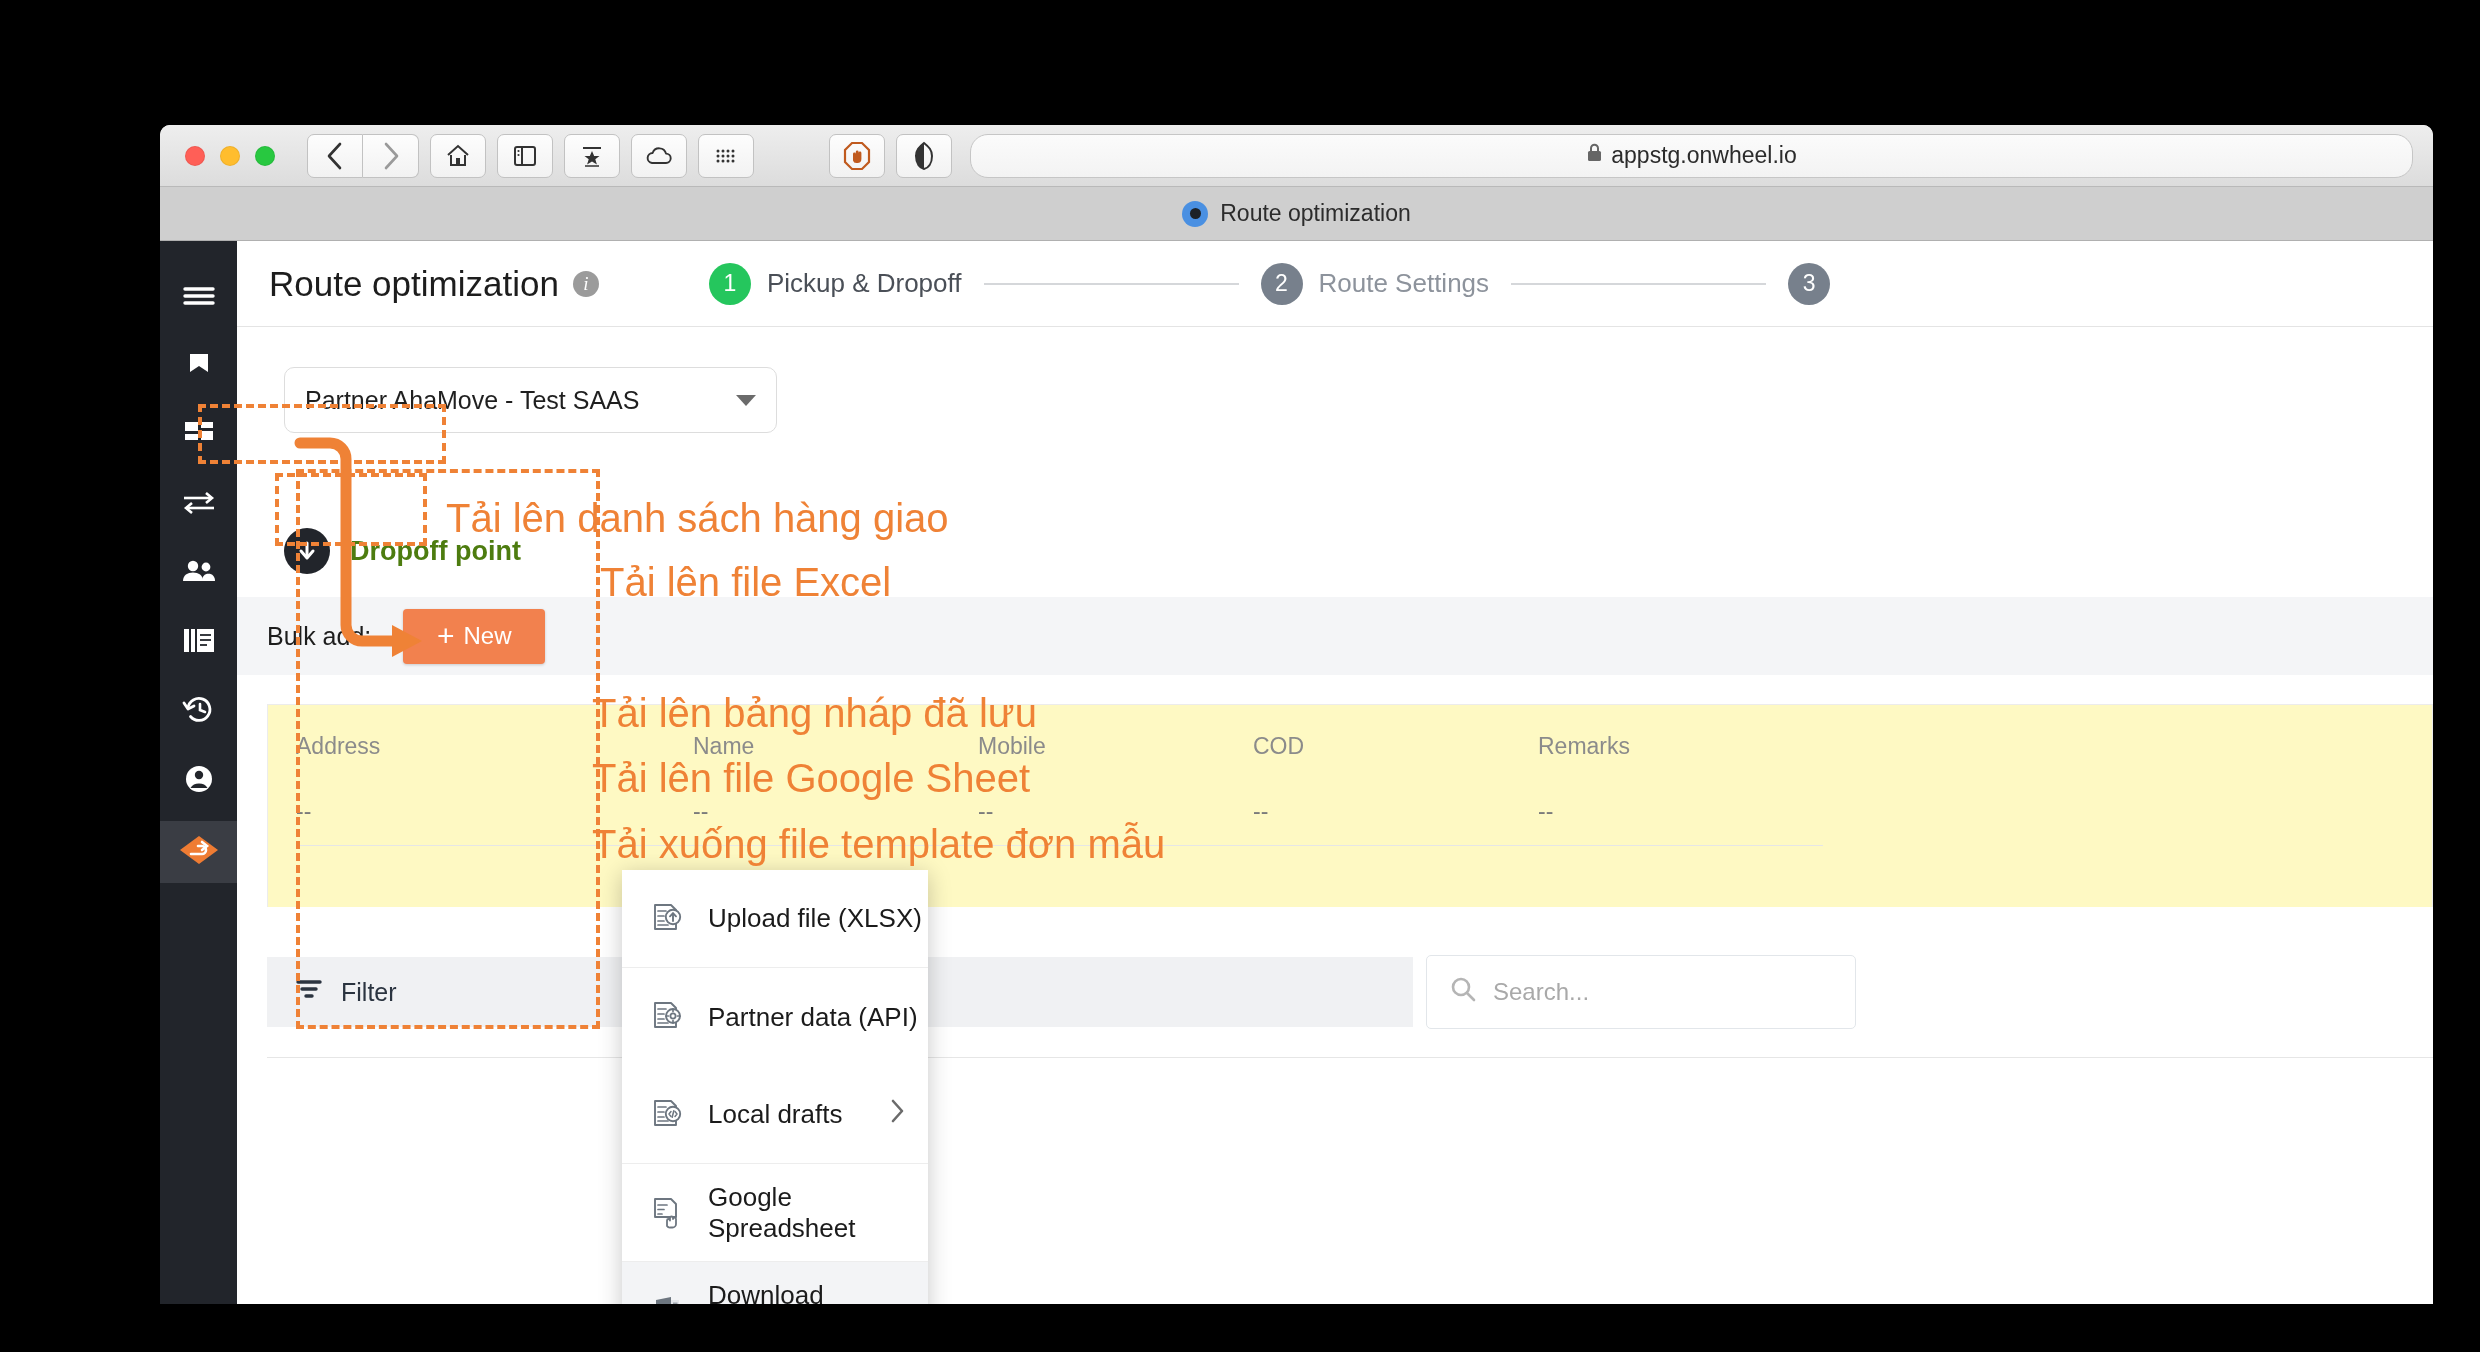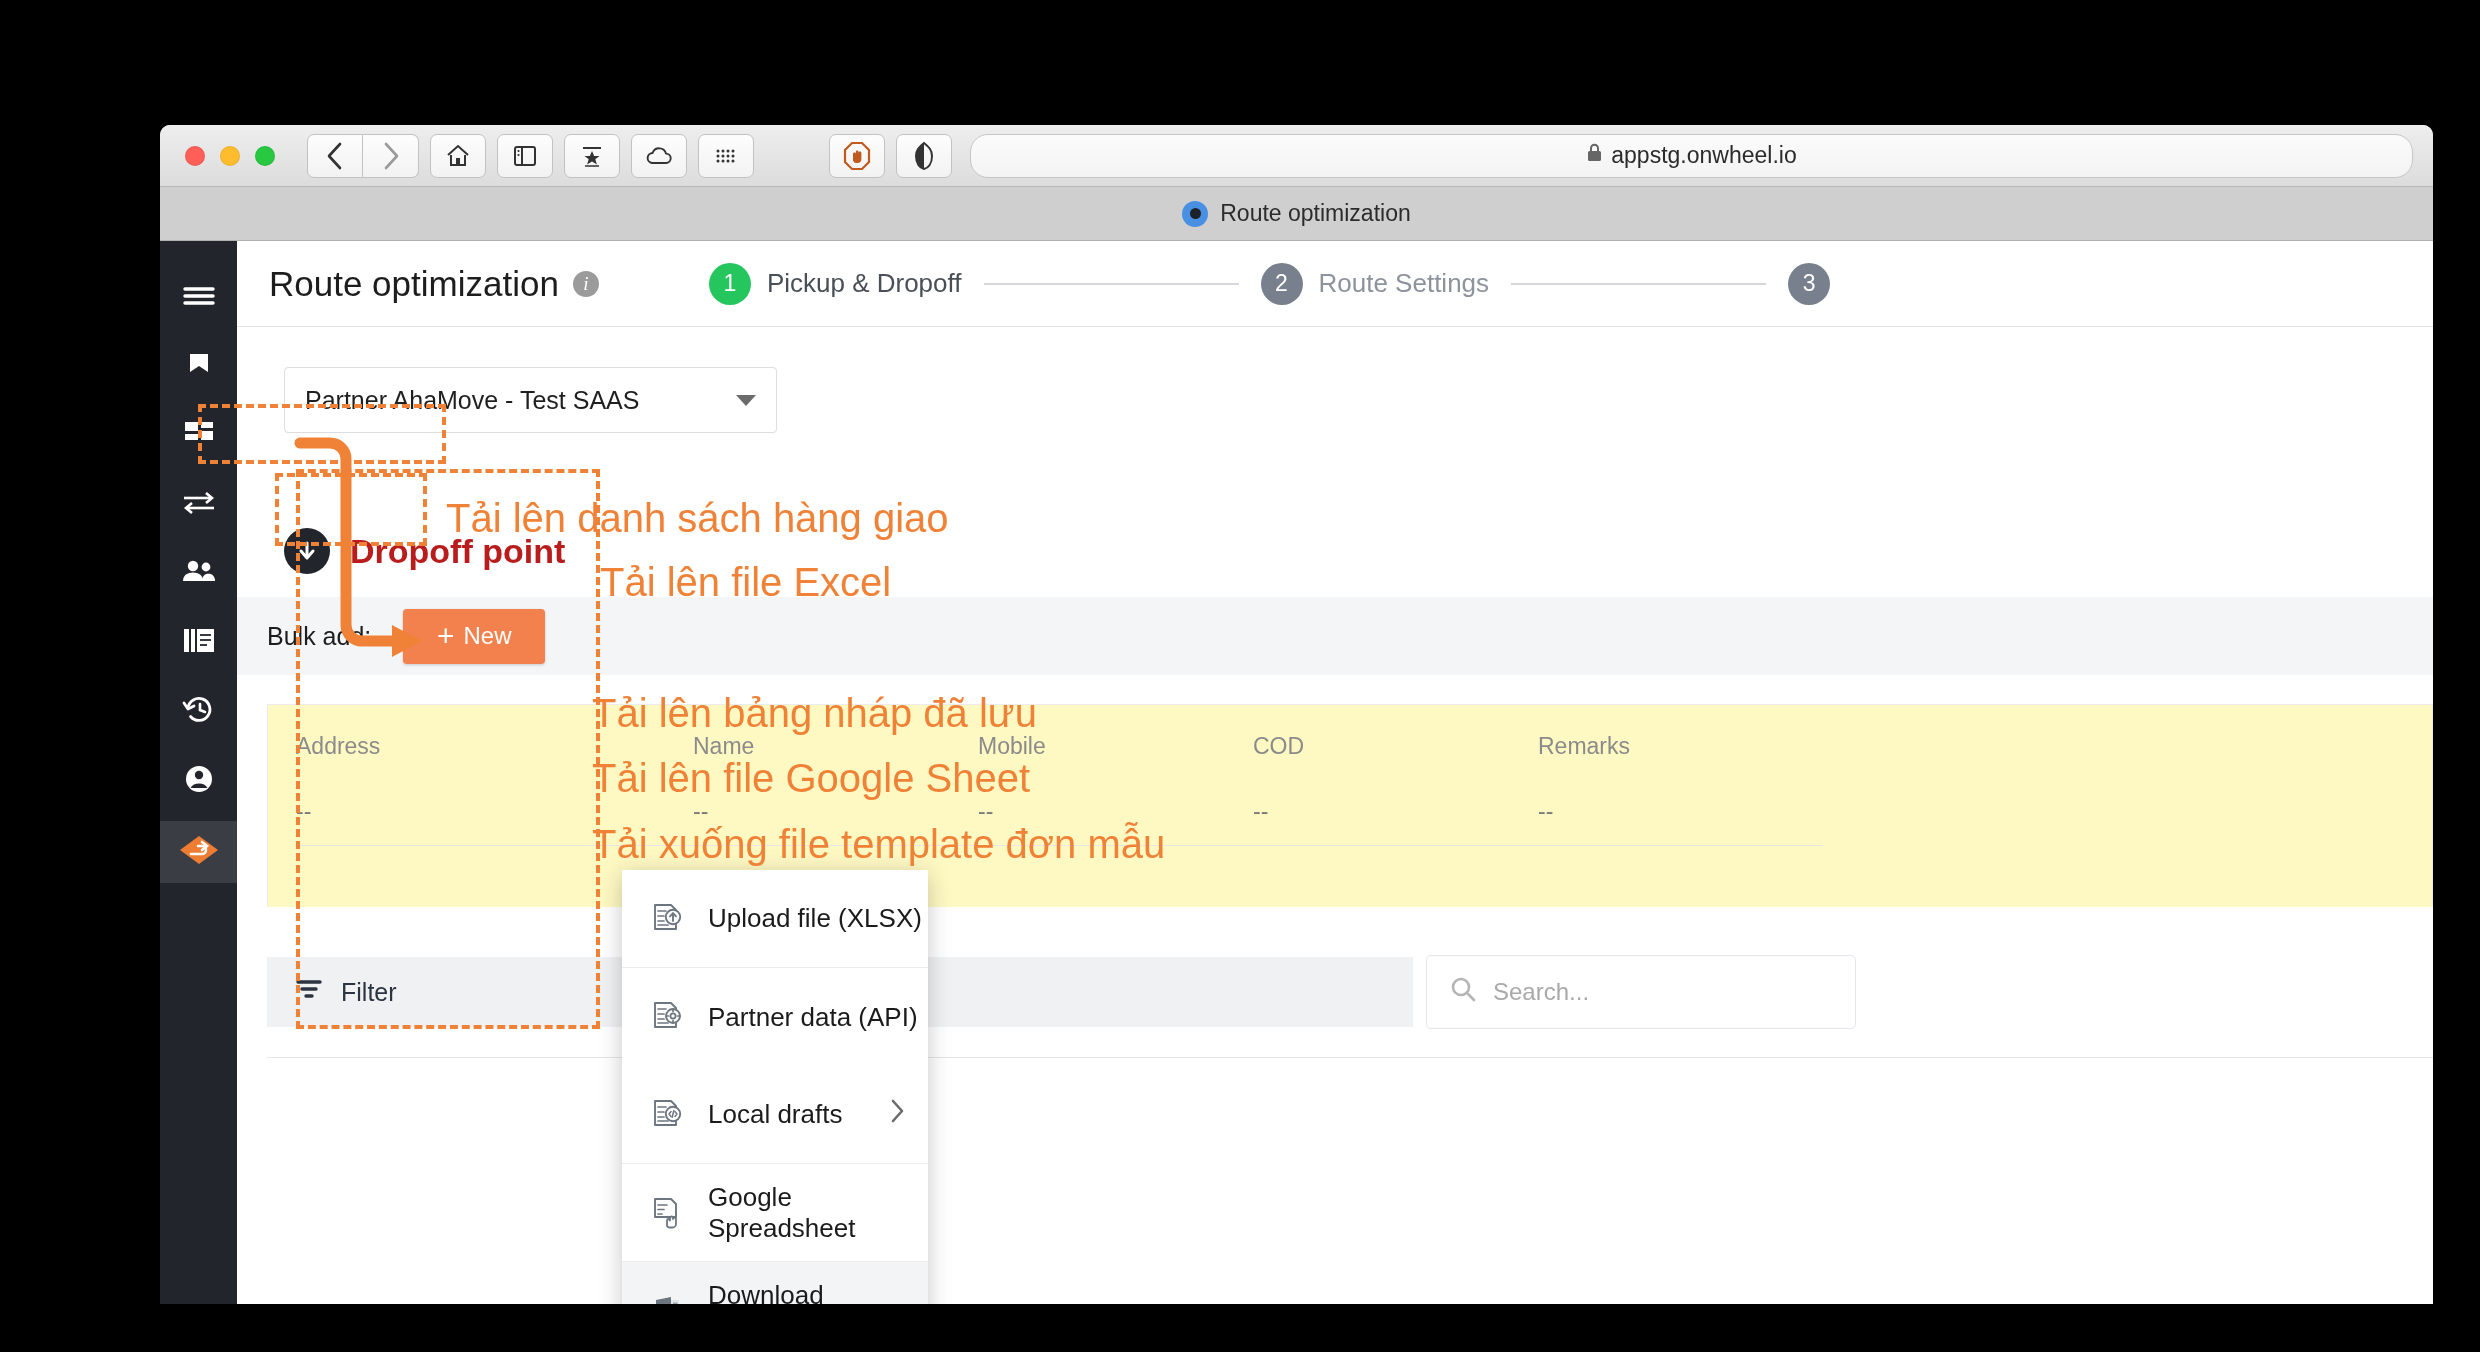--- a/index.html
+++ b/index.html
@@ -111,37 +111,37 @@
   .step .label { font-size: 26px; color: #8d939c; }
   .step.done .label { color: #4a4f57; }
   .connector { width: 255px; height: 2px; background: #d5d7da; margin: 0 22px; }
 
   
   #content { position: relative; }
 
   #partner-select {
     position: absolute; left: 47px; top: 40px;
     width: 493px; height: 66px;
-    border: 1px solid #ddd; border-radius: 4px; background: #fff;
+    border: 1px solid #ddd; border-radius: 10px; background: #fff;
     display: flex; align-items: center; padding: 0 20px;
     font-size: 25px; color: #1f1f1f;
   }
   #partner-select .caret {
     margin-left: auto;
     width: 0; height: 0;
     border-left: 10px solid transparent; border-right: 10px solid transparent;
     border-top: 11px solid #6b6b6b;
   }
 
   #dropoff-row { position: absolute; left: 47px; top: 201px; display: flex; align-items: center; gap: 20px;}
   #dropoff-badge {
     width: 46px; height: 46px; border-radius: 50%; background: #22252b;
     display: flex; align-items: center; justify-content: center; color:#fff;
   }
-  #dropoff-label { font-size: 34px; color: #b91c1c; font-weight: 600; }
+  #dropoff-label { font-size: 27px; color: #4d7c0f; font-weight: 600; }
 
   #bulkadd-bar {
     position: absolute; left: 0; top: 270px; right: 0; height: 78px;
     background: #f4f5f7; display: flex; align-items: center;
   }
   #bulk-label { margin-left: 30px; font-size: 25px; color: #1d1d1d; }
   #new-button {
     margin-left: 32px; width: 142px; height: 55px; border-radius: 4px;
     background: #f2814e; color: #fff; font-size: 24px;
     display: flex; align-items: center; justify-content: center; gap: 9px;

